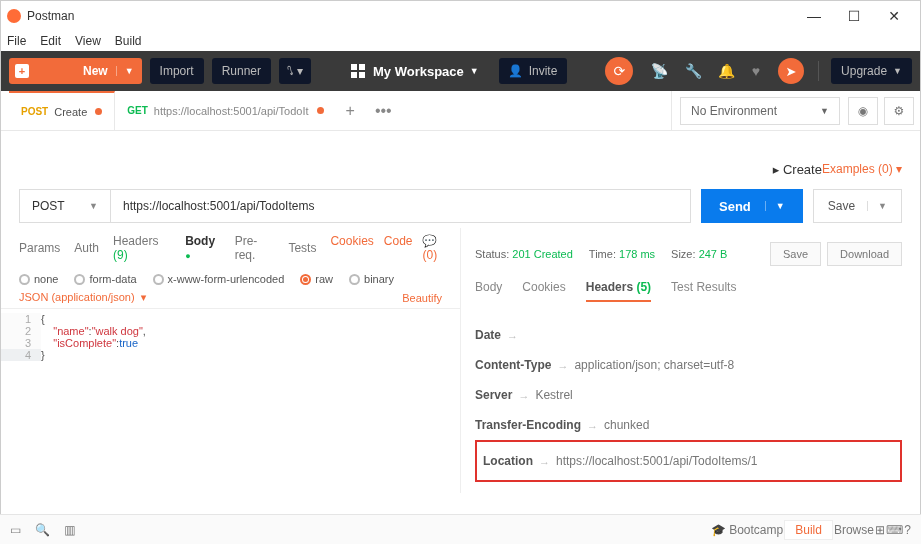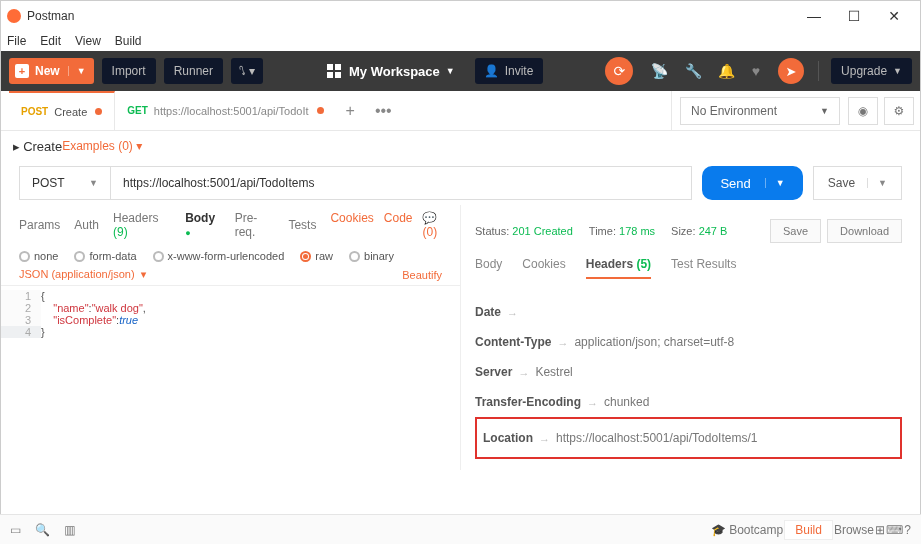--- a/index.html
+++ b/index.html
@@ -6,49 +6,49 @@
 body { width: 921px; height: 544px; background: #fff; overflow: hidden; font-size: 12px; color: #505050; border: 1px solid #ccc; }
 .titlebar { height: 30px; display: flex; align-items: center; padding: 0 6px; }
 .titlebar .app-icon { width: 14px; height: 14px; border-radius: 50%; background: #ff6c37; margin-right: 6px; }
 .titlebar .title { font-size: 12px; flex: 1; color: #333; }
 .win-btns { display: flex; gap: 12px; padding-right: 6px; }
 .win-btn { width: 28px; text-align: center; font-size: 14px; color: #333; cursor: default; }
 .menubar { height: 20px; display: flex; align-items: center; padding: 0 6px; gap: 14px; font-size: 12px; color: #333; }
 .toolbar { height: 40px; background: #3a3a3a; display: flex; align-items: center; padding: 0 8px; }
 .btn-new { display: flex; align-items: center; background: #f26b3a; color: #fff; border-radius: 3px; height: 26px; }
 .btn-new .plus { background: #fff; color: #f26b3a; font-weight: bold; width: 14px; height: 14px; display: flex; align-items: center; justify-content: center; border-radius: 2px; margin: 0 6px; font-size: 11px; }
-.btn-new .label { padding-right: 8px; font-size: 12px; font-weight: 600; }
+.btn-new .label { padding-right: 8px; font-size: 12px; font-weight: 600; margin-left: 48px; }
 .btn-new .chev { border-left: 1px solid rgba(255,255,255,.4); padding: 0 8px; color: #fff; font-size: 9px; }
 .tb-btn { background: #0f172a; color: #bbb; border-radius: 3px; padding: 5px 10px; height: 26px; margin-left: 8px; display: flex; align-items: center; font-size: 12px; }
 .workspace { display: flex; align-items: center; color: #fff; font-weight: 600; font-size: 13px; margin: 0 12px; }
 .grid-icon { display: inline-flex; flex-wrap: wrap; width: 14px; height: 14px; gap: 2px; margin-right: 8px; }
 .grid-icon span { width: 6px; height: 6px; background: #fff; }
 .sync { width: 28px; height: 28px; border-radius: 50%; background: #f26b3a; color: #fff; display: flex; align-items: center; justify-content: center; margin: 0 10px; font-size: 14px; }
 .tb-icon { color: #888; margin: 0 8px; font-size: 14px; }
 .rocket { width: 26px; height: 26px; border-radius: 50%; background: #f26b3a; color: #fff; display: flex; align-items: center; justify-content: center; margin: 0 10px; font-size: 13px; }
 .divider-v { width: 1px; height: 20px; background: #555; margin: 0 4px; }
 .tabs-row { height: 40px; display: flex; align-items: stretch; border-bottom: 1px solid #e8e8e8; }
 .tabs-left { flex: 1; display: flex; align-items: center; padding-left: 8px; }
 .req-tab { display: flex; align-items: center; padding: 0 12px; height: 100%; font-size: 11px; cursor: default; }
 .req-tab.active { border-top: 2px solid #f26b3a; border-right: 1px solid #e8e8e8; }
 .req-tab .method { font-weight: 700; margin-right: 6px; font-size: 10px; }
 .dot { width: 7px; height: 7px; border-radius: 50%; background: #f26b3a; margin-left: 8px; }
 .tab-add, .tab-more { padding: 0 10px; color: #888; font-size: 16px; }
 .tabs-right { display: flex; align-items: center; border-left: 1px solid #e8e8e8; }
 .env-selector { width: 160px; height: 28px; border: 1px solid #ddd; display: flex; align-items: center; padding: 0 10px; color: #666; margin: 0 8px; }
 .env-selector .chev { margin-left: auto; font-size: 9px; }
 .icon-btn { width: 30px; height: 28px; border: 1px solid #ddd; display: flex; align-items: center; justify-content: center; color: #777; margin-right: 6px; }
-.breadcrumb { height: 30px; display: flex; align-items: center; padding: 0 12px; justify-content: flex-start; }
+.breadcrumb { height: 30px; display: flex; align-items: center; padding: 0 18px; justify-content: flex-end; margin-top: 23px; }
 .breadcrumb .left { color: #333; font-size: 13px; }
 .examples { color: #f26b3a; font-size: 12px; }
 .url-row { height: 44px; display: flex; align-items: center; padding: 0 18px; gap: 10px; }
 .method-select { border: 1px solid #ddd; height: 34px; display: flex; align-items: center; padding: 0 12px; width: 92px; color: #333; }
 .method-select .chev { margin-left: auto; font-size: 9px; color: #888; }
 .url-input { flex: 1; border: 1px solid #ddd; border-left: none; height: 34px; padding: 0 12px; color: #333; display: flex; align-items: center; margin-left: -10px; }
-.send-btn { background: #097bed; color: #fff; height: 34px; display: flex; align-items: center; padding: 0 18px; font-weight: 400; font-size: 13px; border-radius: 10px; }
+.send-btn { background: #097bed; color: #fff; height: 34px; display: flex; align-items: center; padding: 0 18px; font-weight: 700; font-size: 13px; border-radius: 0; }
 .send-btn .chev { border-left: 1px solid rgba(255,255,255,.4); margin-left: 14px; padding-left: 10px; font-size: 9px; }
 .save-btn { height: 34px; border: 1px solid #ddd; display: flex; align-items: center; padding: 0 14px; color: #555; }
 .save-btn .chev { border-left: 1px solid #ddd; margin-left: 12px; padding-left: 10px; font-size: 9px; color: #888; }
 .content { display: flex; height: 265px; }
 .pane-left { width: 460px; border-right: 1px solid #eee; }
 .pane-right { flex: 1; padding: 8px 18px 0 14px; }
 .req-tabs { display: flex; align-items: center; padding: 6px 18px 0; gap: 14px; font-size: 12px; color: #777; justify-content: flex-end; }
 .req-tabs .tab.active { color: #333; font-weight: 600; }
 .green { color: #0cbb52; }
 .orange { color: #f26b3a; }
@@ -59,21 +59,21 @@
 .radio.checked::after { content: ''; width: 5px; height: 5px; border-radius: 50%; background: #f26b3a; position: absolute; left: 1px; top: 1px; }
 .body-format { display: flex; align-items: center; padding: 6px 18px 4px; font-size: 11px; border-bottom: 1px solid #eee; }
 .body-format .orange { flex: 0 0 auto; }
 .body-format .beautify { margin-left: auto; }
 .code-area { font-family: Consolas, monospace; font-size: 11px; padding: 4px 0 0 0; }
 .code-line { display: flex; }
 .gutter { width: 40px; color: #aaa; text-align: right; padding-right: 10px; background: #fbfbfb; user-select: none; }
 .gutter.sel { background: #eef0f2; }
 .codetxt { flex: 1; white-space: pre; }
 .str { color: #cf363e; }
-.kw { color: #1864c7; font-style: italic; }
+.kw { color: #1864c7; }
 .resp-meta { display: flex; align-items: center; gap: 16px; font-size: 11px; color: #666; padding-top: 6px; }
 .resp-meta .right { margin-left: auto; display: flex; gap: 6px; }
 .mini-btn { border: 1px solid #ddd; padding: 5px 12px; color: #777; background: #fafafa; }
 .resp-tabs { display: flex; gap: 20px; font-size: 12px; color: #888; padding: 14px 0 4px; }
 .resp-tabs .tab.active { color: #555; font-weight: 600; border-bottom: 2px solid #f26b3a; padding-bottom: 6px; }
 .headers-list { padding-top: 14px; font-size: 12px; color: #555; }
 .hdr-row { display: flex; align-items: center; padding: 8px 0; }
 .hdr-key { font-weight: 700; color: #555; }
 .arrow { color: #bbb; margin: 0 6px; font-size: 11px; }
 .hdr-val { color: #777; }

